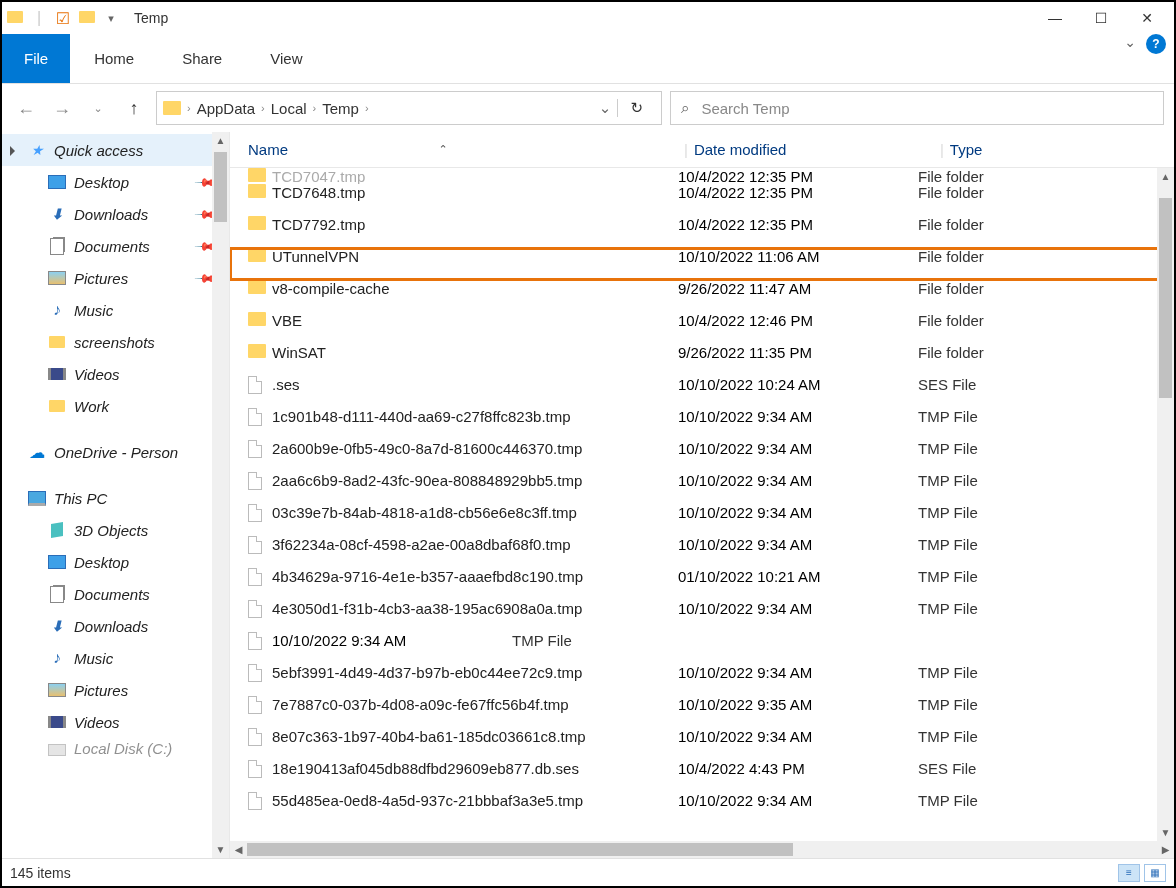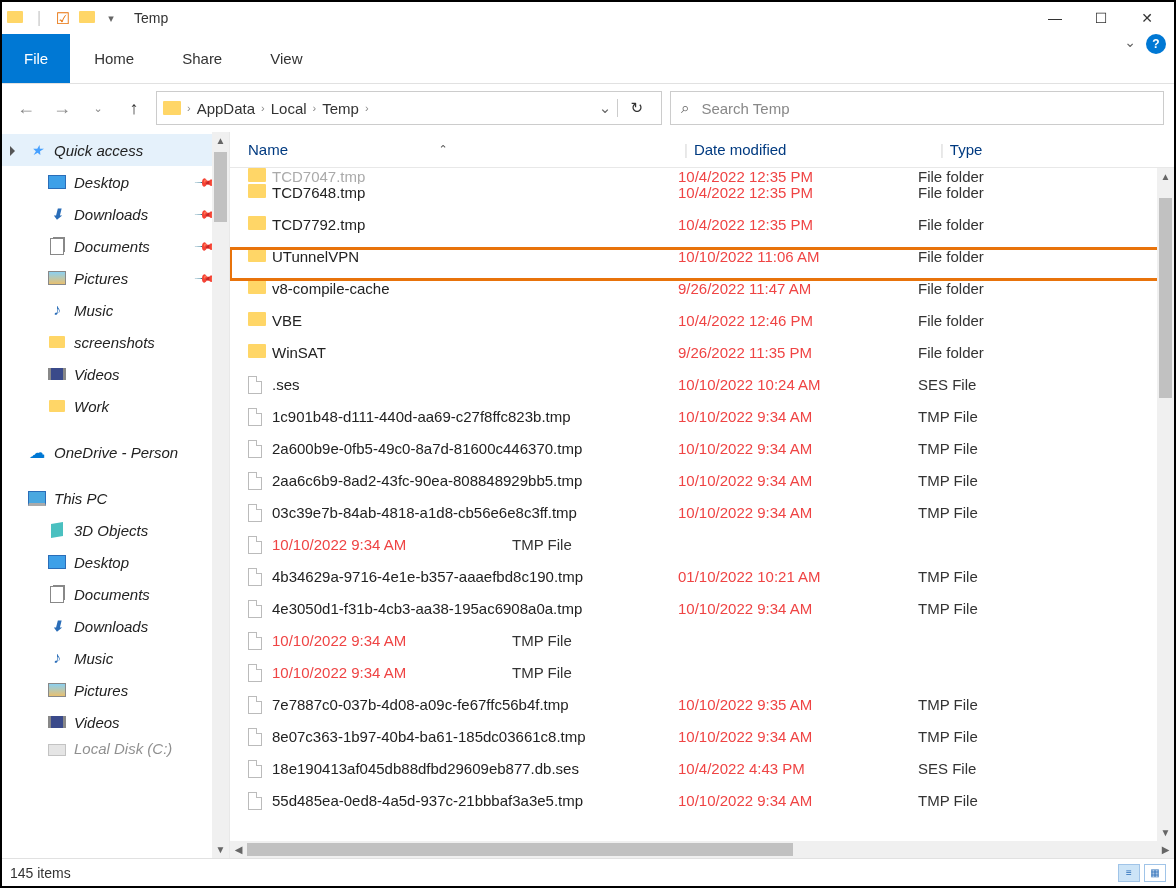--- a/index.html
+++ b/index.html
@@ -61,21 +61,21 @@
 .cols .c-type { flex: 1; }
 .cols .divider { color: #ddd; padding: 0 6px; }
 .rows { flex: 1; overflow: hidden; }
 .row { height: 32px; display: flex; align-items: flex-start; padding-left: 18px; font-size: 15px; color: #222; }
 .row.cutoff { height: 16px; overflow: hidden; align-items: flex-start; color: #aaa; }
 .row .ic { width: 24px; }
 .row .ic .folder { width: 18px; height: 14px; background: #ffd667; border-radius: 1px; display: inline-block; }
 .row .ic .file { width: 14px; height: 18px; border: 1px solid #bbb; background: #fff; display: inline-block; position: relative; }
 .row .ic .file::after { content: ""; position: absolute; right: -1px; top: -1px; width: 5px; height: 5px; background: #fff; border-left: 1px solid #bbb; border-bottom: 1px solid #bbb; }
 .row .nm { width: 406px; white-space: nowrap; overflow: hidden; text-overflow: ellipsis; }
-.row .dt { width: 240px; color: #ef4444; }
+.row .dt { width: 240px; color: #000000; }
 .row .tp { flex: 1; color: #333; }
 .row.hl { outline: 3px solid #e8730b; outline-offset: -2px; }
 .hscroll { height: 17px; background: #f0f0f0; display: flex; align-items: center; }
 .hscroll .arr { width: 17px; text-align: center; color: #666; font-size: 10px; }
 .hscroll .track { flex: 1; position: relative; height: 100%; }
 .hscroll .thumb { position: absolute; left: 0; width: 60%; top: 2px; bottom: 2px; background: #c1c1c1; }
 .listscroll { position:absolute; right:0; top:36px; bottom:17px; width:17px; background:#f0f0f0;}
 .listscroll .thumb{position:absolute;left:2px;right:2px;top:30px;height:200px;background:#c1c1c1;}
 .listscroll .arr{position:absolute;left:0;right:0;height:17px;display:flex;align-items:center;justify-content:center;color:#666;font-size:10px;}
 .listscroll .arr.top{top:0}.listscroll .arr.bot{bottom:0}
@@ -339,20 +339,21 @@
           <span class="tp">TMP File</span>
         </div>
         <div class="row">
           <span class="ic"><span class="file"></span></span>
           <span class="nm">03c39e7b-84ab-4818-a1d8-cb56e6e8c3ff.tmp</span>
           <span class="dt">10/10/2022 9:34 AM</span>
           <span class="tp">TMP File</span>
         </div>
         <div class="row">
           <span class="ic"><span class="file"></span></span>
+          <span class="nm">3f62234a-08cf-4598-a2ae-00a8dbaf68f0.tmp</span>
           <span class="dt">10/10/2022 9:34 AM</span>
           <span class="tp">TMP File</span>
         </div>
         <div class="row">
           <span class="ic"><span class="file"></span></span>
           <span class="nm">4b34629a-9716-4e1e-b357-aaaefbd8c190.tmp</span>
           <span class="dt">01/10/2022 10:21 AM</span>
           <span class="tp">TMP File</span>
         </div>
         <div class="row">
@@ -361,20 +362,21 @@
           <span class="dt">10/10/2022 9:34 AM</span>
           <span class="tp">TMP File</span>
         </div>
         <div class="row">
           <span class="ic"><span class="file"></span></span>
           <span class="dt">10/10/2022 9:34 AM</span>
           <span class="tp">TMP File</span>
         </div>
         <div class="row">
           <span class="ic"><span class="file"></span></span>
+          <span class="nm">5ebf3991-4d49-4d37-b97b-eb0c44ee72c9.tmp</span>
           <span class="dt">10/10/2022 9:34 AM</span>
           <span class="tp">TMP File</span>
         </div>
         <div class="row">
           <span class="ic"><span class="file"></span></span>
           <span class="nm">7e7887c0-037b-4d08-a09c-fe67ffc56b4f.tmp</span>
           <span class="dt">10/10/2022 9:35 AM</span>
           <span class="tp">TMP File</span>
         </div>
         <div class="row">

